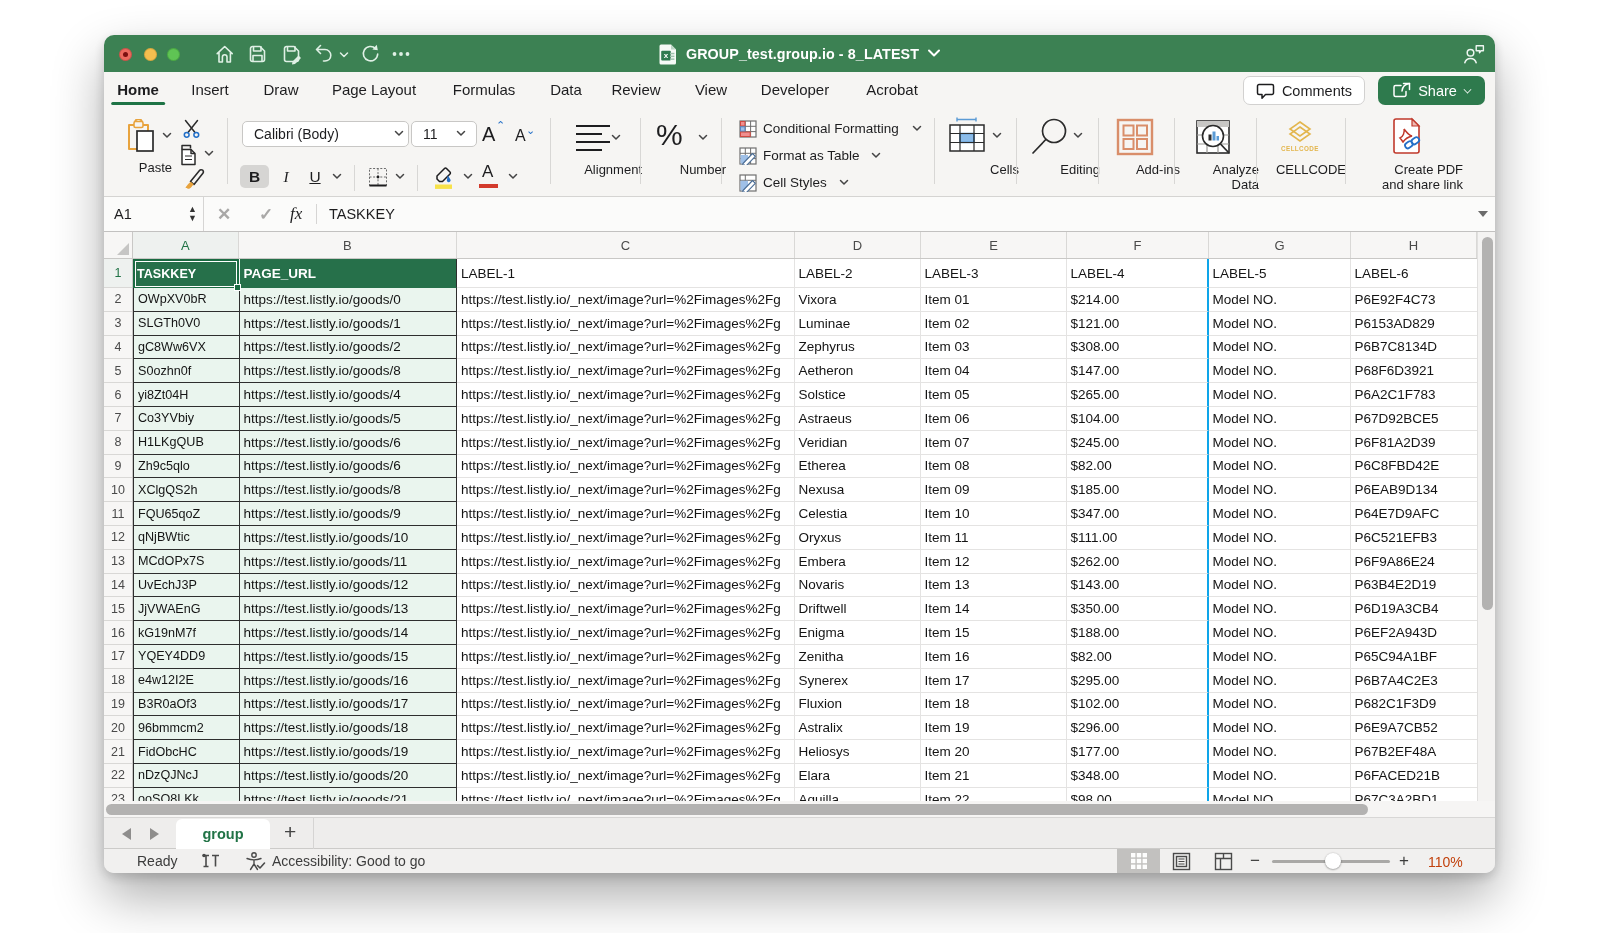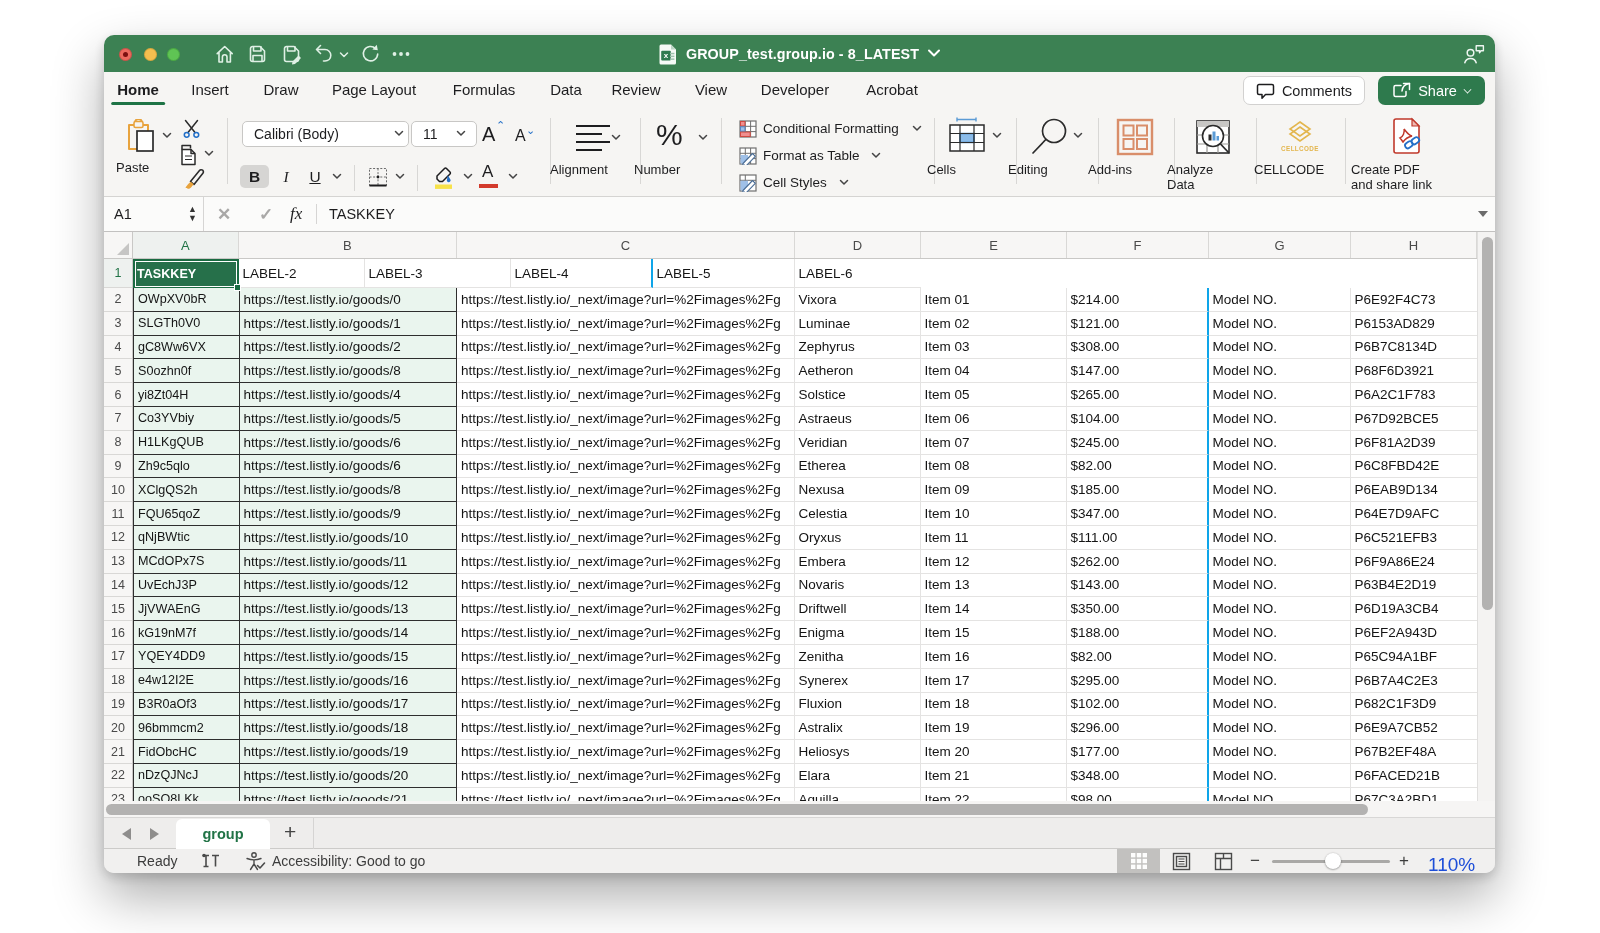--- a/index.html
+++ b/index.html
@@ -20,21 +20,21 @@
 .rtab.home{font-weight:700}
 .rtab.home:after{content:"";position:absolute;left:-6px;right:-6px;bottom:-7px;height:3px;background:#1e7345;border-radius:2px}
 #cmt{position:absolute;right:130px;top:4px;height:29px;border:1px solid #d2d1d0;background:#fff;border-radius:7px;
  display:flex;align-items:center;padding:0 12px;font-size:14.5px;color:#1d1d1f;gap:7px}
 #share{position:absolute;right:10px;top:4px;height:29px;width:107px;background:#2e7a4d;border-radius:7px;
  display:flex;align-items:center;justify-content:center;color:#fff;font-size:14.5px;gap:7px}
 
 #ribbon{position:absolute;left:0;top:75px;width:100%;height:87px;background:#f6f5f3;border-bottom:1px solid #d5d4d2;font-size:13px;color:#1d1d1f}
 .sep{position:absolute;top:8px;height:66px;width:1px;background:#d8d7d5}
 .sepS{position:absolute;top:55px;height:26px;width:1px;background:#d8d7d5}
-.rlbl{position:absolute;text-align:left;font-size:13px;color:#1d1d1f;white-space:nowrap}
+.rlbl{position:absolute;text-align:right;font-size:13px;color:#1d1d1f;white-space:nowrap}
 .chev{display:inline-block;width:7px;height:7px;border-right:1.4px solid #444;border-bottom:1.4px solid #444;transform:rotate(45deg) scale(.8)}
 .fbox{position:absolute;background:#fff;border:1px solid #c8c7c5;border-radius:5px;display:flex;align-items:center;font-size:14px;color:#1d1d1f}
 
 #fbar{position:absolute;left:0;top:162px;width:100%;height:35px;background:#fbfbfa;border-bottom:1px solid #c2c1c0}
 #fbar .nb{position:absolute;left:0;top:0;width:100px;height:34px;border-right:1px solid #d6d5d4;font-size:14.5px;color:#1d1d1f;display:flex;align-items:center;padding-left:10px}
 #fbar .fx{position:absolute;top:0;height:34px;display:flex;align-items:center;font-size:15px}
 
 #grid{position:absolute;left:0;top:197px;width:1373px;height:569px;background:#fff;overflow:hidden}
 #colhdr{position:absolute;left:0;top:0;width:1373px;height:27px;background:#f7f6f5;border-bottom:1px solid #c9c8c6}
 .chd{position:absolute;top:0;height:26px;display:flex;align-items:center;justify-content:center;font-size:13px;color:#4a4a4a;border-right:1px solid #d9d8d6}
@@ -370,20 +370,22 @@
 <div class="rn" style="top:413.0px;height:23.8px">17</div>
 <div class="rn" style="top:436.8px;height:23.8px">18</div>
 <div class="rn" style="top:460.6px;height:23.8px">19</div>
 <div class="rn" style="top:484.4px;height:23.8px">20</div>
 <div class="rn" style="top:508.2px;height:23.8px">21</div>
 <div class="rn" style="top:532.0px;height:23.8px">22</div>
 <div class="rn" style="top:555.8px;height:23.8px">23</div>
 
     <div class="drow" style="top:27px;height:29px">
       <div class="ca" style="background:#26704a;color:#fff;font-weight:700;border-left:none;border-bottom:none">TASKKEY</div>
+      <div class="cb" style="background:#26704a;color:#fff;font-weight:700;border-left:1px solid #f2f8f4;border-bottom:1px solid #26704a;border-right:1px solid #2e2e2e">PAGE_URL</div>
+      <div class="cc">LABEL-1</div>
         <div class="cd">LABEL-2</div>
         <div class="ce">LABEL-3</div>
       <div class="cf">LABEL-4</div>
         <div class="cg">LABEL-5</div>
         <div class="ch">LABEL-6</div>
     </div>
     <div id="a1sel" style="position:absolute;left:29px;top:27px;width:106px;height:29.5px;border:2px solid #1a6b42;box-shadow:inset 0 0 0 1px #fff;pointer-events:none"></div>
     <div style="position:absolute;left:130px;top:52px;width:7px;height:7px;background:#1a6b42;border:1px solid #fff;z-index:3"></div>
     <div class="drow" style="top:56.0px;height:23.8px">
 <div class="ca">OWpXV0bR</div>
@@ -656,15 +658,15 @@
         <path d="M6.5 7 h6 M6.5 9.5 h6 M6.5 12 h6" stroke-width="1.1"></path>
       </svg>
 <svg style="position:absolute;left:1110px;top:3px" width="19" height="19" viewBox="0 0 19 19" fill="none" stroke="#4a4a4a" stroke-width="1.4">
         <rect x="1.5" y="1.5" width="16" height="16"></rect>
         <path d="M1.5 6.5 h16 M9.5 1.5 v5 M6.5 6.5 v11"></path>
       </svg>
 <div style="position:absolute;left:1146px;top:2px;font-size:17px;color:#3c3c3c">−</div>
 <div style="position:absolute;left:1168px;top:10.5px;width:118px;height:3.5px;background:#a9a8a6;border-radius:2px"></div>
 <div style="position:absolute;left:1221px;top:4px;width:16px;height:16px;border-radius:50%;background:#fff;box-shadow:0 .5px 2px rgba(0,0,0,.45)"></div>
 <div style="position:absolute;left:1295px;top:2px;font-size:17px;color:#3c3c3c">+</div>
-<div style="position:absolute;left:1324px;top:4.5px;font-size:19px;color:#1d4ed8">110%</div>
+<div style="position:absolute;left:1324px;top:4.5px;font-size:14px;color:#c2410c">110%</div>
     </div>
 </div>
 
 </body></html>

